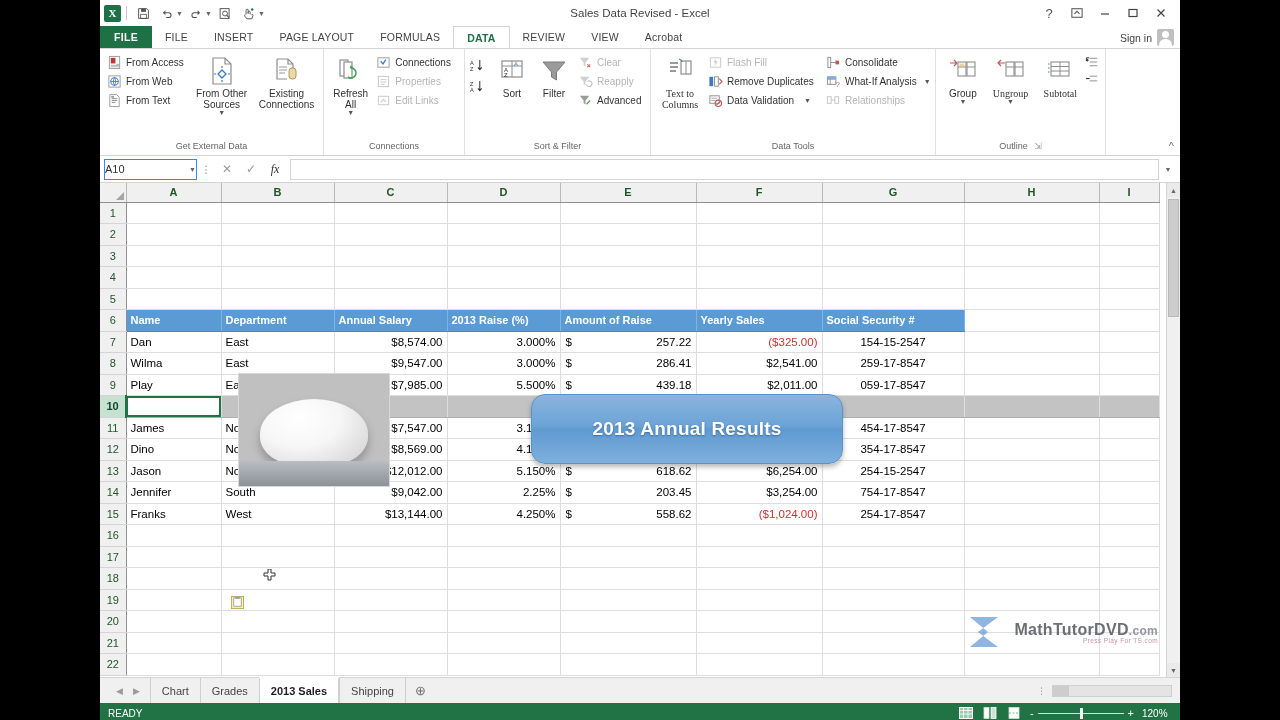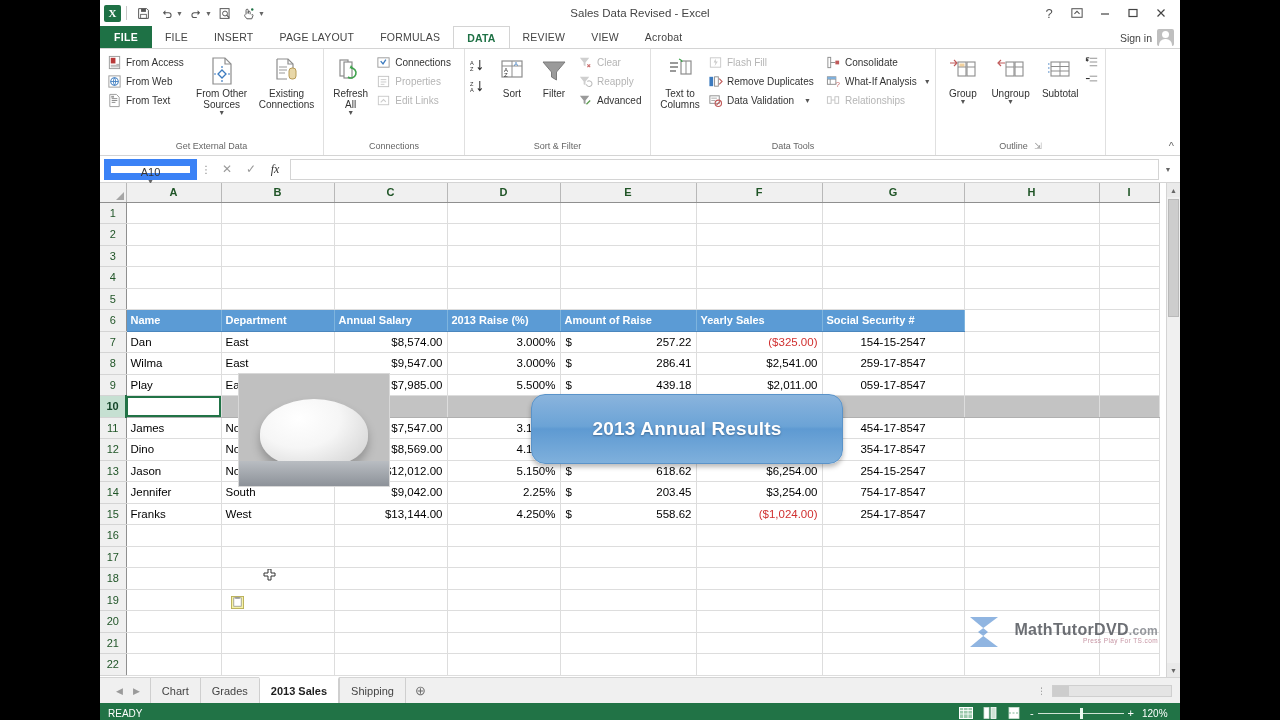--- a/index.html
+++ b/index.html
@@ -108,37 +108,37 @@
   .sicon { width: 15px; height: 15px; flex: 0 0 15px; position: relative; }
   .sicon svg { display: block; }
 
   .bigbtn {
     display: flex; flex-direction: column; align-items: center;
     width: 56px; padding: 2px 1px; font-size: 10px; color: #333;
     text-align: center; line-height: 11px;
   }
   .bigbtn .bicon { height: 34px; display: flex; align-items: center; justify-content: center; }
   .bigbtn.w70 { width: 70px; text-align: center; }
-  .bigbtn.w50 { width: 50px; }
+  .bigbtn.w50 { width: 50px; font-family: Liberation Serif, serif; }
   .bigbtn.w46 { width: 46px; }
   .caretdown { font-size: 7px; color: #555; line-height: 6px; }
 
   .ribbon-collapse {
     position: absolute; right: 6px; bottom: 3px; font-size: 11px; color: #666;
   }
 
   
   .fbar {
     height: 27px; background: #fff; display: flex; align-items: center;
     padding: 2px 6px 2px 4px; gap: 3px; border-bottom: 1px solid #d4d4d4;
   }
   .namebox {
-    width: 93px; height: 21px; border: 7px solid #3b82f6; background: #fff;
+    width: 93px; height: 21px; border: 1px solid #3b82f6; background: #fff;
     display: flex; align-items: center; font-size: 11px; color: #333;
-    padding: 0 0; justify-content: space-between; flex-direction: column;
+    padding: 0 0; justify-content: space-between;
   }
   .namebox .nb-caret { font-size: 7px; color: #666; }
   .fb-dots { width: 12px; text-align: center; color: #888; font-size: 10px; letter-spacing: 0; }
   .fb-btns { display: flex; align-items: center; gap: 0; }
   .fb-btn {
     width: 24px; height: 21px; display: flex; align-items: center;
     justify-content: center; font-size: 12px; color: #9a9a9a;
   }
   .fb-btn.fx { color: #333; font-style: italic; font-family: "Liberation Serif", serif; font-size: 12px; }
   .fb-input {

